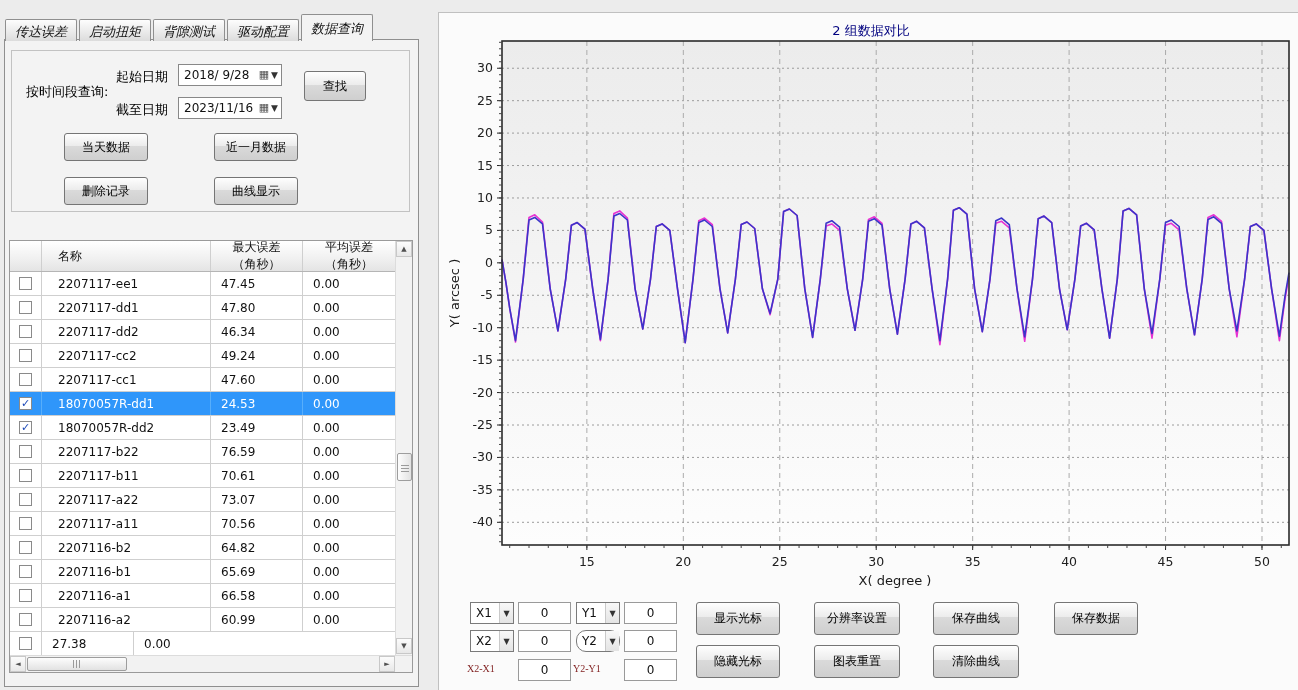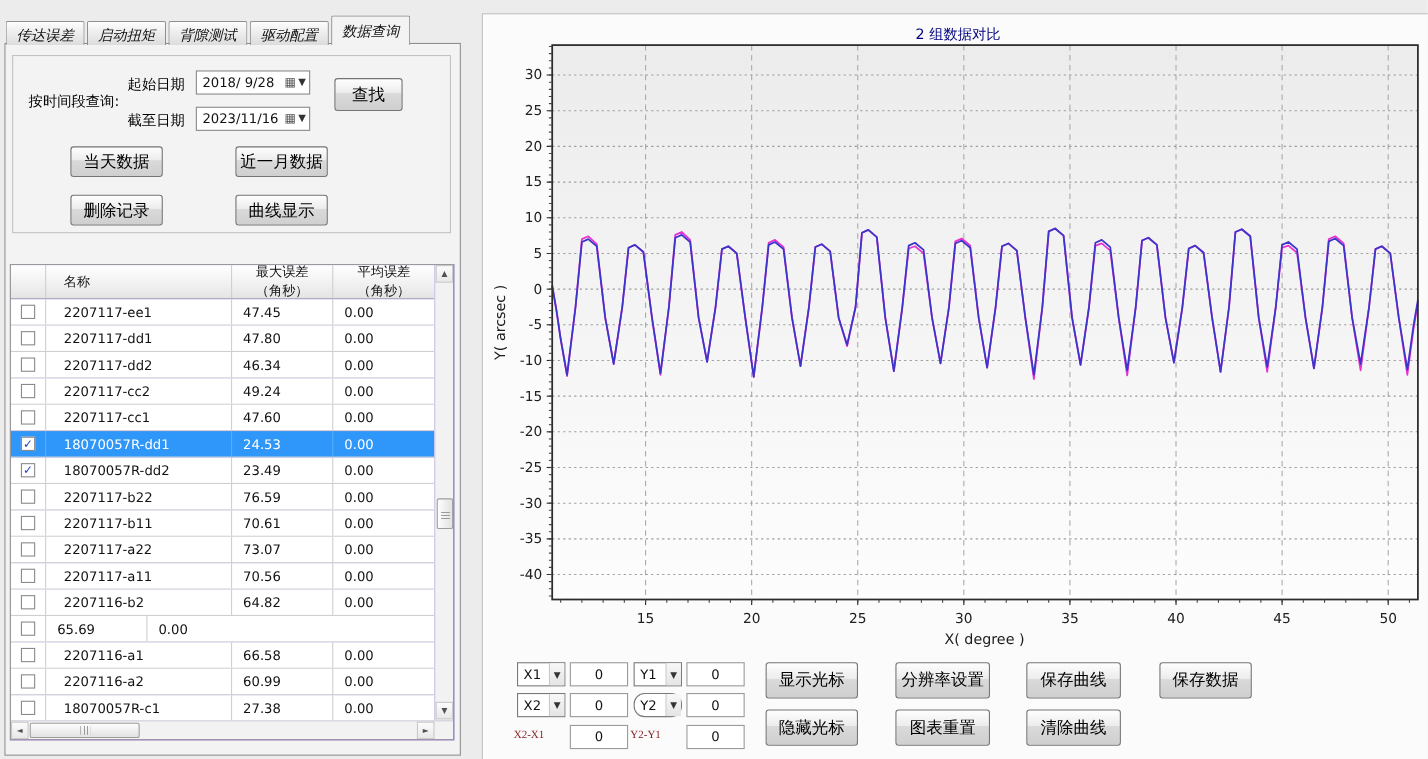--- a/index.html
+++ b/index.html
@@ -34,21 +34,21 @@
     position:absolute;width:104px;height:22px;box-sizing:border-box;
     border:1px solid #888;background:#fff;display:flex;align-items:center;
     font-size:12px;padding-left:5px;
   }
   .dtfield .cal{margin-left:auto;font-size:11px;color:#555;line-height:10px;}
   .dtfield .caret{font-size:9px;color:#333;margin:0 3px 0 2px;}
   .btn{
     position:absolute;box-sizing:border-box;
     border:1px solid #757575;border-radius:3px;
     background:linear-gradient(#fefefe,#ececec 45%,#dadada 46%,#cfcfcf);
-    font-size:15px;color:#000;display:flex;align-items:center;justify-content:center;
+    font-size:12px;color:#000;display:flex;align-items:center;justify-content:center;
     cursor:default;white-space:nowrap;
   }
   
   .grid-wrap{
     position:absolute;left:4px;top:200px;width:404px;height:433px;
     border:1px solid #9a9a9a;background:#8b5cf6;box-sizing:border-box;overflow:hidden;
   }
   .grid-view{position:absolute;left:0;top:0;width:385px;height:414px;overflow:hidden;}
   .g-head{display:flex;height:30px;border-bottom:1px solid #b5b5b5;
     background:linear-gradient(#ffffff,#f0f0f0 60%,#e4e4e4);}
@@ -239,20 +239,21 @@
                 <span class="cbx"></span>
               </div>
               <div class="c col-name">2207116-b2</div>
               <div class="c col-max">64.82</div>
               <div class="c col-avg">0.00</div>
             </div>
             <div class="g-row">
               <div class="c col-cb">
                 <span class="cbx"></span>
               </div>
+              <div class="c col-name">2207116-b1</div>
               <div class="c col-max">65.69</div>
               <div class="c col-avg">0.00</div>
             </div>
             <div class="g-row">
               <div class="c col-cb">
                 <span class="cbx"></span>
               </div>
               <div class="c col-name">2207116-a1</div>
               <div class="c col-max">66.58</div>
               <div class="c col-avg">0.00</div>
@@ -262,21 +263,20 @@
                 <span class="cbx"></span>
               </div>
               <div class="c col-name">2207116-a2</div>
               <div class="c col-max">60.99</div>
               <div class="c col-avg">0.00</div>
             </div>
             <div class="g-row">
               <div class="c col-cb">
                 <span class="cbx"></span>
               </div>
-              <div class="c col-name">18070057R-c1</div>
               <div class="c col-max">27.38</div>
               <div class="c col-avg">0.00</div>
             </div>
           </div>
       </div>
 
       <div class="vscroll">
         <div class="sb-btn" style="left:0;top:0;">▲</div>
         <div class="sb-thumb" style="left:1px;top:212px;width:15px;height:28px;">
             <span class="gripv"></span>

